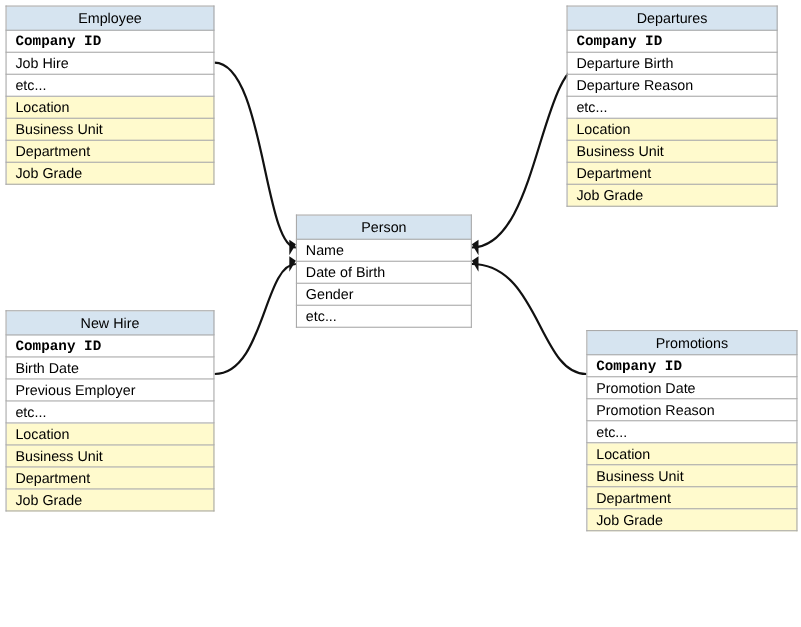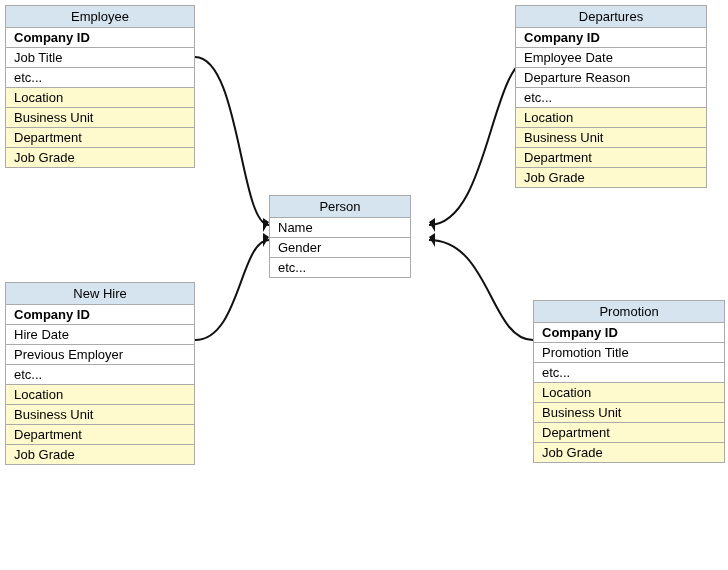--- a/index.html
+++ b/index.html
@@ -37,20 +37,21 @@
       font-weight: normal;
       font-size: 13px;
     }
     .entity-table td {
       border: 1px solid #aaa;
       padding: 2px 8px;
       white-space: nowrap;
     }
     .entity-table td.bold {
       font-weight: bold;
+      font-family: Liberation Mono, monospace;
     }
     .entity-table td.yellow {
       background: #fffacd;
       margin-left: 28px;
     }
     .entity-table td.white {
       background: #fff;
     }
   </style>
 </head>
@@ -80,21 +81,21 @@
     <thead>
       <tr>
           <th colspan="1">Employee</th>
         </tr>
     </thead>
     <tbody>
       <tr>
           <td class="bold white">Company ID</td>
         </tr>
       <tr>
-          <td class="white">Job Title</td>
+          <td class="white">Job Hire</td>
         </tr>
       <tr>
           <td class="white">etc...</td>
         </tr>
       <tr>
           <td class="yellow">Location</td>
         </tr>
       <tr>
           <td class="yellow">Business Unit</td>
         </tr>
@@ -111,21 +112,21 @@
     <thead>
       <tr>
           <th>Departures</th>
         </tr>
     </thead>
     <tbody>
       <tr>
           <td class="bold white">Company ID</td>
         </tr>
       <tr>
-          <td class="white">Employee Date</td>
+          <td class="white">Departure Birth</td>
         </tr>
       <tr>
           <td class="white">Departure Reason</td>
         </tr>
       <tr>
           <td class="white">etc...</td>
         </tr>
       <tr>
           <td class="yellow">Location</td>
         </tr>
@@ -145,21 +146,21 @@
     <thead>
       <tr>
           <th>New Hire</th>
         </tr>
     </thead>
     <tbody>
       <tr>
           <td class="bold white">Company ID</td>
         </tr>
       <tr>
-          <td class="white">Hire Date</td>
+          <td class="white">Birth Date</td>
         </tr>
       <tr>
           <td class="white">Previous Employer</td>
         </tr>
       <tr>
           <td class="white">etc...</td>
         </tr>
       <tr>
           <td class="yellow">Location</td>
         </tr>
@@ -171,59 +172,65 @@
         </tr>
       <tr>
           <td class="yellow">Job Grade</td>
         </tr>
     </tbody>
   </table>
 
   <table class="entity-table" style="left:533px;top:300px;width:192px;">
     <thead>
       <tr>
-          <th>Promotion</th>
-        </tr>
-    </thead>
-    <tbody>
-      <tr>
-          <td class="bold white">Company ID</td>
-        </tr>
-      <tr>
-          <td class="white">Promotion Title</td>
-        </tr>
-      <tr>
-          <td class="white">etc...</td>
-        </tr>
-      <tr>
-          <td class="yellow">Location</td>
-        </tr>
-      <tr>
-          <td class="yellow">Business Unit</td>
-        </tr>
-      <tr>
-          <td class="yellow">Department</td>
-        </tr>
-      <tr>
-          <td class="yellow">Job Grade</td>
-        </tr>
-    </tbody>
-  </table>
-
-  <table class="entity-table" style="left:269px;top:195px;width:142px;">
+          <th>Promotions</th>
+        </tr>
+    </thead>
+    <tbody>
+      <tr>
+          <td class="bold white">Company ID</td>
+        </tr>
+      <tr>
+          <td class="white">Promotion Date</td>
+        </tr>
+      <tr>
+          <td class="white">Promotion Reason</td>
+        </tr>
+      <tr>
+          <td class="white">etc...</td>
+        </tr>
+      <tr>
+          <td class="yellow">Location</td>
+        </tr>
+      <tr>
+          <td class="yellow">Business Unit</td>
+        </tr>
+      <tr>
+          <td class="yellow">Department</td>
+        </tr>
+      <tr>
+          <td class="yellow">Job Grade</td>
+        </tr>
+    </tbody>
+  </table>
+
+  <table class="entity-table" style="left:269px;top:195px;width:160px;">
     <thead>
       <tr>
           <th>Person</th>
         </tr>
     </thead>
     <tbody>
       <tr>
           <td class="white">Name</td>
         </tr>
       <tr>
+          <td class="white">Date of Birth</td>
+        </tr>
+      <tr>
           <td class="white">Gender</td>
         </tr>
       <tr>
           <td class="white">etc...</td>
         </tr>
     </tbody>
   </table>
 </div>
 
 </body></html>

